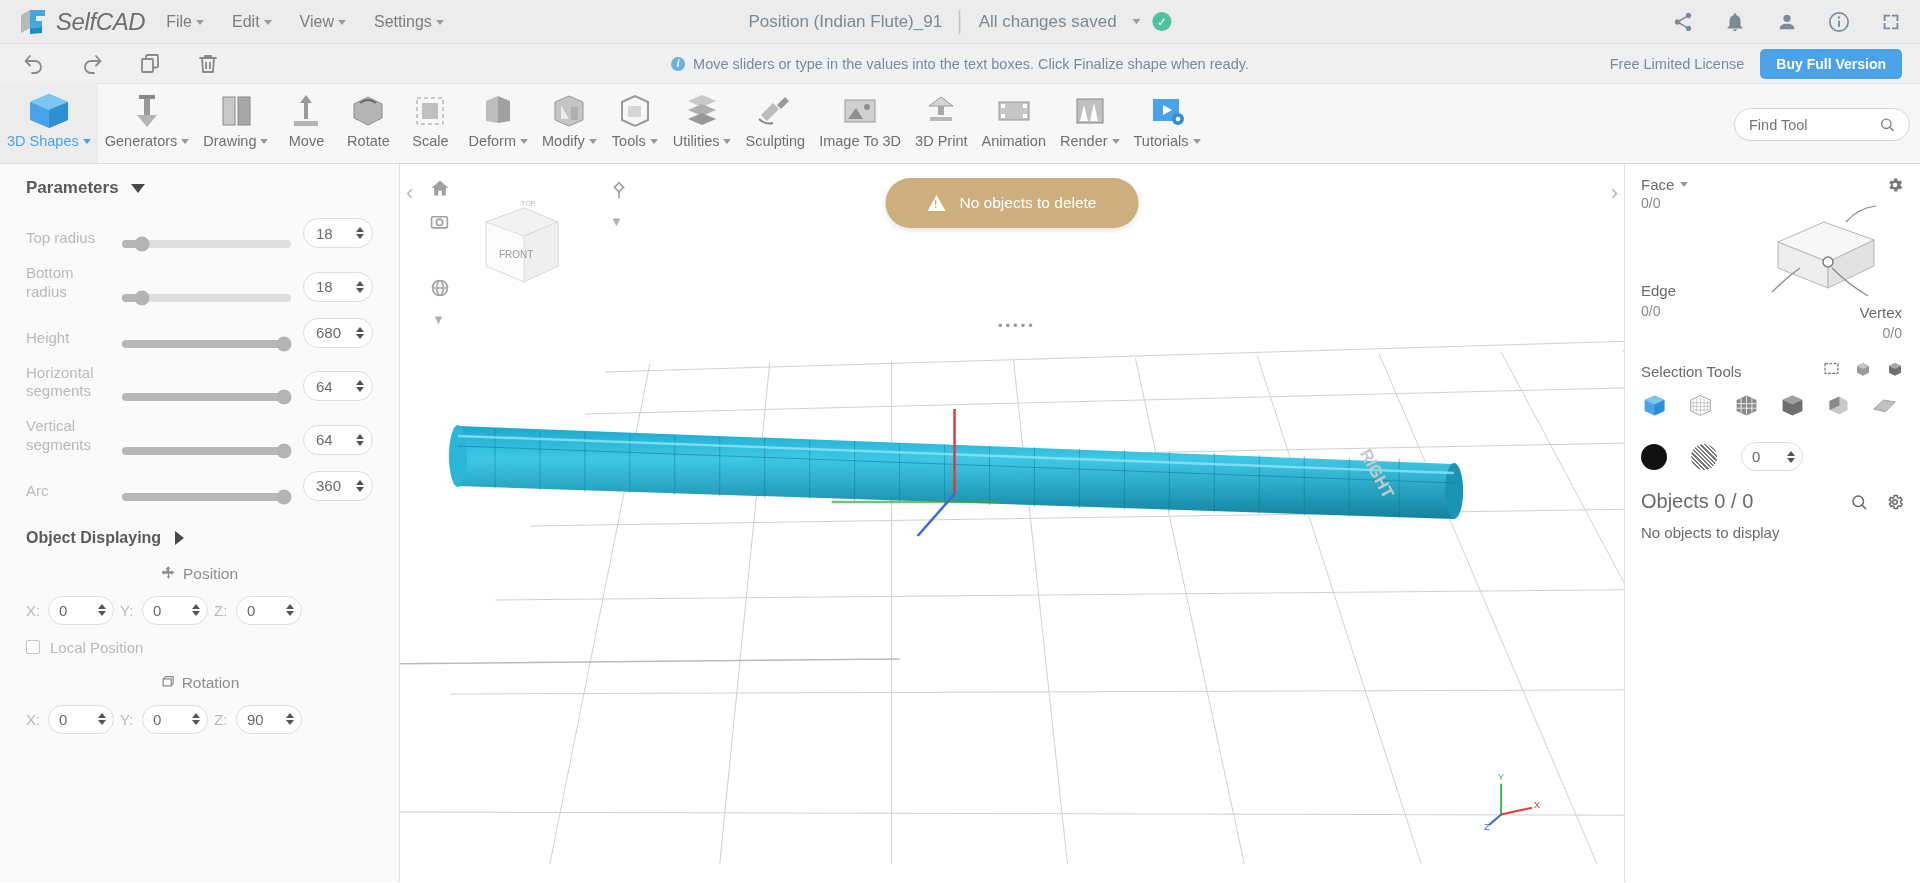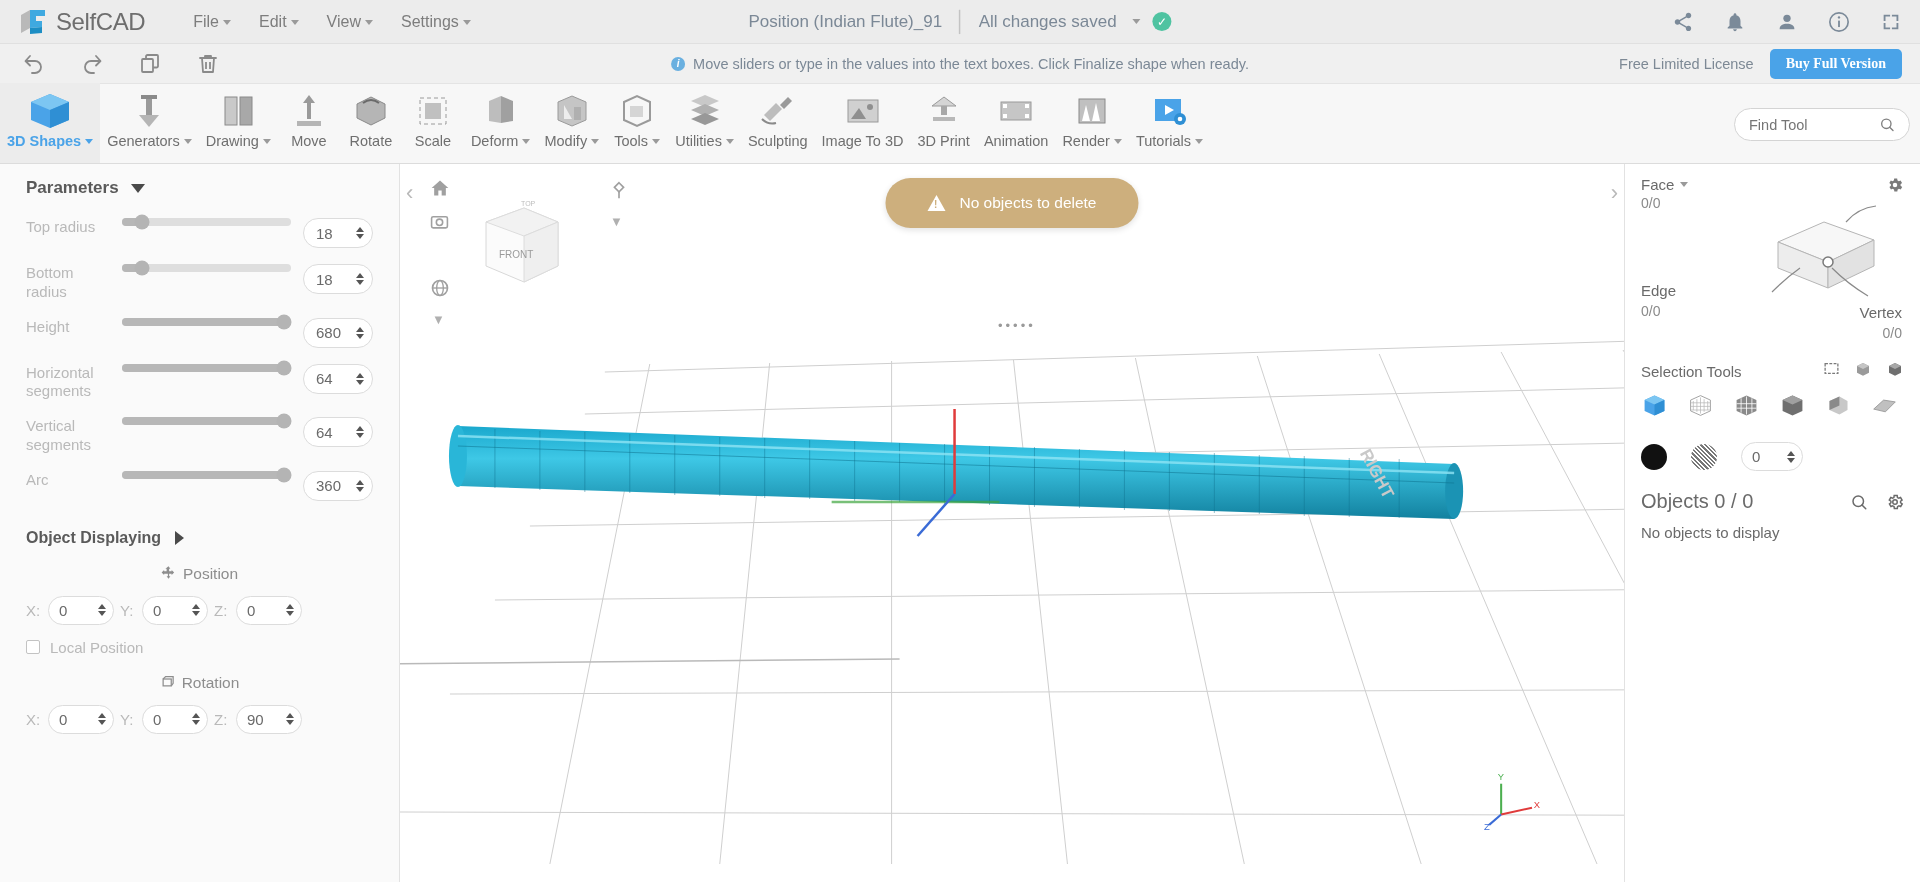--- a/index.html
+++ b/index.html
@@ -2,21 +2,21 @@
 <html><head>
 <meta charset="utf-8">
 <style>
   * { box-sizing: border-box; margin:0; padding:0; }
   html,body { width:1920px; height:883px; overflow:hidden; background:#fff;
     font-family:"Liberation Sans", sans-serif; }
 
   
   .topbar { height:44px; background:#ececec; display:flex; align-items:center;
     padding:0 18px; position:relative; border-bottom:1px solid #e0e0e0; }
-  .brand { display:flex; align-items:center; gap:8px; margin-right:48px; }
+  .brand { display:flex; align-items:center; gap:8px; margin-right:21px;font-style:italic; }
   .logo-cube { width:30px; height:30px; position:relative; }
   .brand-name { font-size:24px; color:#6e6e6e; letter-spacing:-.4px; }
   .menu { display:flex; gap:28px; }
   .menu-item { font-size:16px; color:#7d7d7d; cursor:pointer; }
   .caret { display:inline-block; border-left:4px solid transparent;
     border-right:4px solid transparent; border-top:5px solid #9a9a9a;
     margin-left:4px; vertical-align:2px; }
   .title-wrap { position:absolute; left:50%; transform:translateX(-50%);
     display:flex; align-items:center; gap:12px; font-size:17px; color:#7b8896; }
   .title-sep { color:#c3c3c3; font-size:20px; }
@@ -30,35 +30,35 @@
   .noticebar { height:40px; background:#f0f0f0; display:flex; align-items:center;
     position:relative; padding:0 18px; border-bottom:1px solid #e4e4e4; }
   .notice-center { position:absolute; left:50%; transform:translateX(-50%);
     display:flex; align-items:center; gap:8px; font-size:14.5px; color:#7b8896; }
   .info-dot { width:14px; height:14px; border-radius:50%; background:#6ab0e0;
     color:#fff; font-size:10px; font-weight:bold; display:flex;
     align-items:center; justify-content:center; font-style:italic; }
   .notice-right { margin-left:auto; display:flex; align-items:center; gap:16px; }
   .license-txt { font-size:14.5px; color:#7d8995; }
   .buy-btn { background:#4aa3e8; color:#fff; font-size:14px; font-weight:bold;
-    padding:7px 16px; border-radius:5px; border:none; cursor:pointer;font-family:Liberation Serif, serif; }
+    padding:7px 16px; border-radius:5px; border:none; cursor:pointer; }
 
   
   .quickbar { position:absolute; top:44px; left:0; height:40px; display:flex;
     align-items:center; gap:34px; padding-left:22px; z-index:3; }
   .qicon { width:24px; height:24px; color:#8a8a8a; cursor:pointer; }
   .qicon svg { width:100%; height:100%; fill:none; stroke:currentColor; stroke-width:1.8; }
 
   
   .ribbon { height:80px; background:#f7f7f7; display:flex; align-items:flex-end;
     border-bottom:1px solid #dcdcdc; position:relative; padding-right:10px; }
   .rib-item { width:auto; min-width:62px; padding:0 7px; display:flex;
     flex-direction:column; align-items:center; cursor:pointer; height:80px;
     justify-content:flex-start; padding-top:6px; }
-  .rib-item.active { background:#ececec;font-weight:bold; }
+  .rib-item.active { background:#ececec; }
   .rib-ico { height:44px; display:flex; align-items:center; justify-content:center; }
   .rib-lbl { font-size:14.5px; color:#6f6f6f; white-space:nowrap; padding-bottom:5px; }
   .rib-item.active .rib-lbl { color:#4aa3e8; }
   .rib-lbl .caret { border-top-color:#9a9a9a; }
   .rib-item.active .rib-lbl .caret { border-top-color:#4aa3e8; }
   .findtool { margin-left:auto; margin-bottom:22px; display:flex; align-items:center;
     gap:10px; border:1px solid #d4d4d4; border-radius:20px; padding:7px 14px;
     background:#fff; width:176px; }
   .findtool input { border:none; outline:none; font-size:14.5px; color:#6f6f6f;
     width:120px; font-family:inherit; }
@@ -69,21 +69,21 @@
 
   
   .leftpanel { width:400px; background:#fafafa; border-right:1px solid #e2e2e2;
     padding:14px 26px 0 26px; overflow:hidden; }
   .panel-title { font-size:17px; font-weight:bold; color:#5a5a5a;
     display:flex; align-items:center; gap:12px; margin-bottom:20px; }
   .tri-down { width:0;height:0;border-left:7px solid transparent;
     border-right:7px solid transparent;border-top:9px solid #4a4a4a; }
   .tri-right { width:0;height:0;border-top:7px solid transparent;
     border-bottom:7px solid transparent;border-left:9px solid #4a4a4a; }
-  .prow { display:flex; align-items:flex-start; margin-bottom:16px; }
+  .prow { display:flex; align-items:flex-end; margin-bottom:16px; }
   .plabel { width:84px; font-size:15px; color:#b9b9b9; line-height:1.25; flex-shrink:0; }
   .slider { flex:1; height:8px; background:#dedede; border-radius:4px;
     position:relative; margin:0 12px; cursor:pointer; }
   .slider .fill { position:absolute; left:0; top:0; height:100%;
     background:#b7b7b7; border-radius:4px; }
   .slider .knob { position:absolute; top:50%; width:15px; height:15px;
     border-radius:50%; background:#b4b4b4; transform:translate(-50%,-50%); }
   .numbox { width:70px; height:30px; border:1px solid #dcdcdc; border-radius:15px;
     background:#fff; display:flex; align-items:center; justify-content:space-between;
     padding:0 8px 0 12px; flex-shrink:0; }

